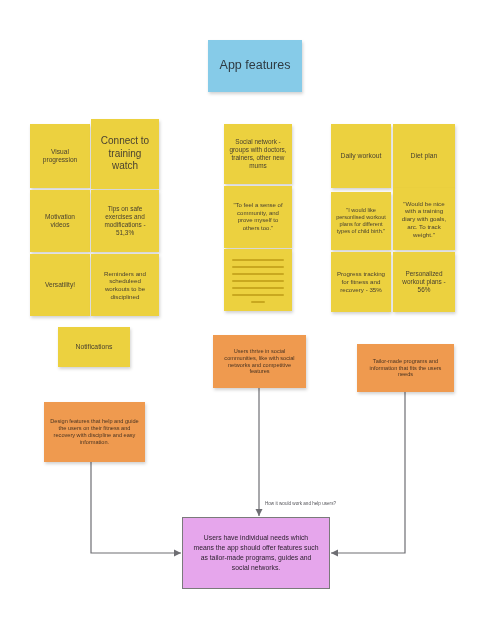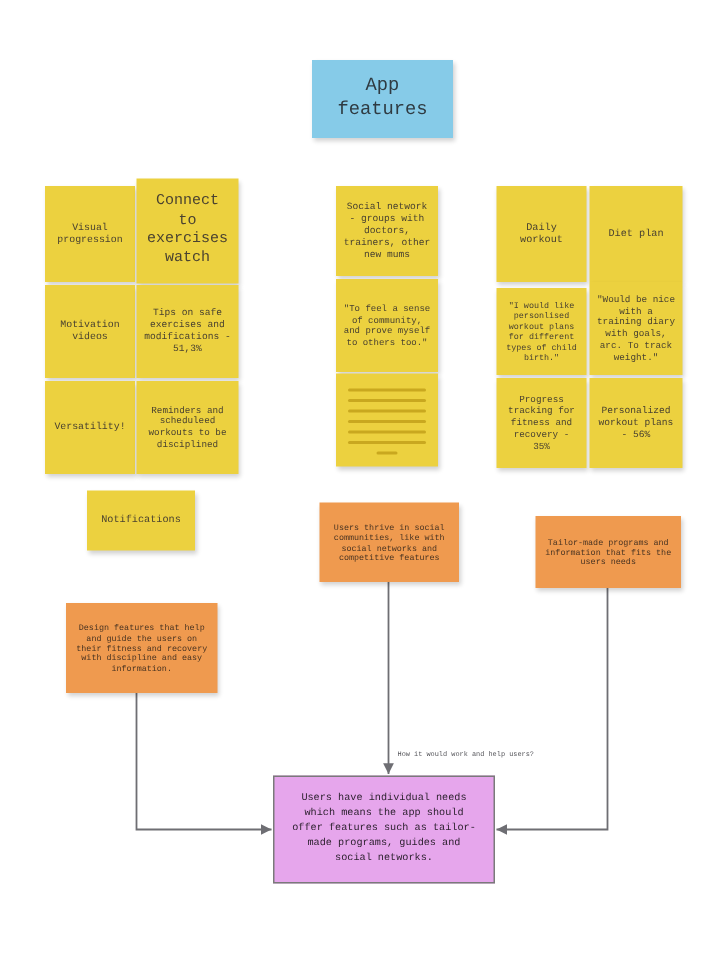--- a/index.html
+++ b/index.html
@@ -11,21 +11,20 @@
     width: 484px;
     height: 638px;
     position: relative;
     overflow: hidden;
     font-family: "Liberation Sans", sans-serif;
     color: #3c3c3c;
   }
   .canvas {
     position: absolute;
     inset: 0;
-    font-family: Liberation Mono, monospace;
   }
   .note {
     position: absolute;
     box-sizing: border-box;
     display: flex;
     align-items: center;
     justify-content: center;
     text-align: center;
     padding: 4px 5px;
     line-height: 1.25;
@@ -103,21 +102,21 @@
   </svg>
 
   <div class="note note-blue" style="left:208px; top:40px; width:94px; height:52px; font-size:12.5px;">
     <span>App features</span>
   </div>
 
   <div class="note note-yellow" style="left:30px; top:124px; width:60px; height:64px; font-size:6.6px;">
     <span>Visual progression</span>
   </div>
   <div class="note note-yellow" style="left:91px; top:119px; width:68px; height:70px; font-size:10px;">
-    <span>Connect to exercises watch</span>
+    <span>Connect to training watch</span>
   </div>
   <div class="note note-yellow" style="left:30px; top:190px; width:60px; height:62px; font-size:6.6px;">
     <span>Motivation videos</span>
   </div>
   <div class="note note-yellow" style="left:91px; top:190px; width:68px; height:62px; font-size:6.4px;">
     <span>Tips on safe exercises and modifications - 51,3%</span>
   </div>
   <div class="note note-yellow" style="left:30px; top:254px; width:60px; height:62px; font-size:6.6px;">
     <span>Versatility!</span>
   </div>

